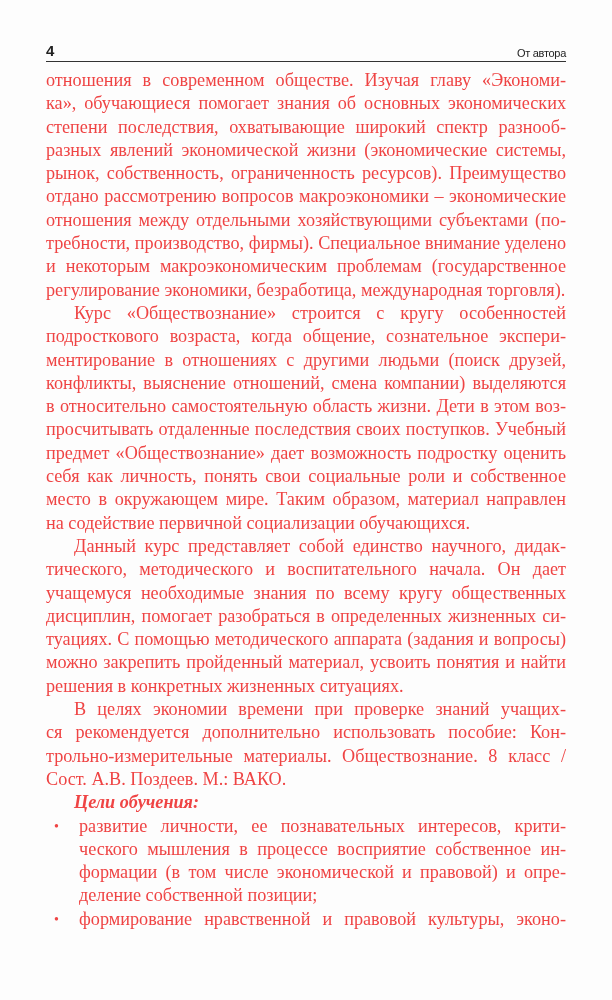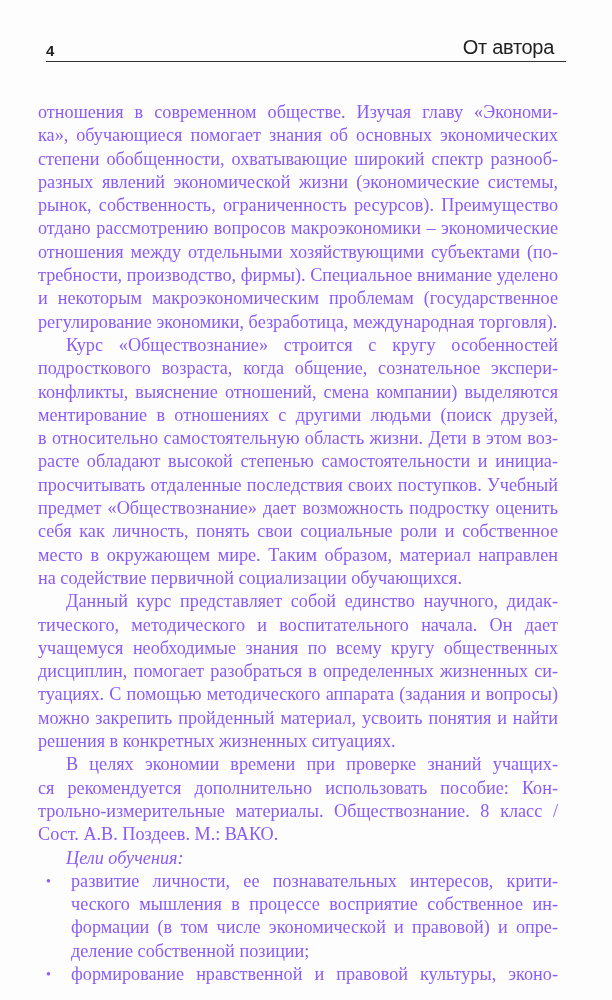--- a/index.html
+++ b/index.html
@@ -4,63 +4,62 @@
 <style>
   html, body { margin: 0; padding: 0; background: #ffffff; }
   body { width: 612px; height: 1000px; overflow: hidden; position: relative; }
   .page { position: absolute; left: 0; top: 0; width: 612px; height: 1000px; background: #fdfdfd; }
   .running-head {
     position: absolute; left: 46px; top: 40px; width: 520px; height: 21px;
     border-bottom: 1.3px solid #333;
     font-family: "Liberation Sans", sans-serif; font-size: 15px; color: #222;
   }
   .running-head .num { position: absolute; left: 0; bottom: 2px; font-weight: bold; font-size: 15px; }
-  .running-head .title { position: absolute; right: 12px; bottom: 2px; font-size: 20px; letter-spacing: -0.3px; }
+  .running-head .title { position: absolute; right: 0; bottom: 2px; font-size: 11px; letter-spacing: -0.3px; }
   .body {
-    position: absolute; left: 38px; top: 69px; width: 520px;
-    font-family: "Liberation Serif", serif; font-size: 18.2px; line-height: 23.3px; color: #8b5cf6;
-    text-align: justify; hyphens: manual; margin-top: 32px;
+    position: absolute; left: 46px; top: 69px; width: 520px;
+    font-family: "Liberation Serif", serif; font-size: 18.2px; line-height: 23.3px; color: #ef4444;
+    text-align: justify; hyphens: manual;
   }
   .body p { margin: 0; text-indent: 0; }
   .body .line { display: block; text-align: justify; text-align-last: justify; white-space: nowrap; }
   .body .line.last { text-align-last: left; }
-  .heading { font-weight: normal; font-style: italic; padding-left: 28px; }
+  .heading { font-weight: bold; font-style: italic; padding-left: 28px; }
   .bullets { margin: 0; padding: 0; list-style: none; }
   .bullets li { position: relative; padding-left: 33px; }
   .bullets li .bullet { position: absolute; left: 8px; top: 0; font-size: 14px; }
 </style>
 </head>
 <body>
 
 <div class="page">
   <div class="running-head">
     <span class="num">4</span>
     <span class="title">От автора</span>
   </div>
 
   <div class="body">
     <p>
       <span class="line">отношения в современном обществе. Изучая главу «Экономи-</span>
       <span class="line">ка», обучающиеся помогает знания об основных экономических</span>
-      <span class="line">степени обобщенности, охватывающие широкий спектр разнооб-</span>
+      <span class="line">степени последствия, охватывающие широкий спектр разнооб-</span>
       <span class="line">разных явлений экономической жизни (экономические системы,</span>
       <span class="line">рынок, собственность, ограниченность ресурсов). Преимущество</span>
       <span class="line">отдано рассмотрению вопросов макроэкономики – экономические</span>
       <span class="line">отношения между отдельными хозяйствующими субъектами (по-</span>
       <span class="line">требности, производство, фирмы). Специальное внимание уделено</span>
       <span class="line">и некоторым макроэкономическим проблемам (государственное</span>
       <span class="line last">регулирование экономики, безработица, международная торговля).</span>
     </p>
     <p>
       <span class="line" style="padding-left:28px">Курс «Обществознание» строится с кругу особенностей</span>
       <span class="line">подросткового возраста, когда общение, сознательное экспери-</span>
+      <span class="line">ментирование в отношениях с другими людьми (поиск друзей,</span>
       <span class="line">конфликты, выяснение отношений, смена компании) выделяются</span>
-      <span class="line">ментирование в отношениях с другими людьми (поиск друзей,</span>
       <span class="line">в относительно самостоятельную область жизни. Дети в этом воз-</span>
-      <span class="line">расте обладают высокой степенью самостоятельности и инициа-</span>
       <span class="line">просчитывать отдаленные последствия своих поступков. Учебный</span>
       <span class="line">предмет «Обществознание» дает возможность подростку оценить</span>
       <span class="line">себя как личность, понять свои социальные роли и собственное</span>
       <span class="line">место в окружающем мире. Таким образом, материал направлен</span>
       <span class="line last">на содействие первичной социализации обучающихся.</span>
     </p>
     <p>
       <span class="line" style="padding-left:28px">Данный курс представляет собой единство научного, дидак-</span>
       <span class="line">тического, методического и воспитательного начала. Он дает</span>
       <span class="line">учащемуся необходимые знания по всему кругу общественных</span>

